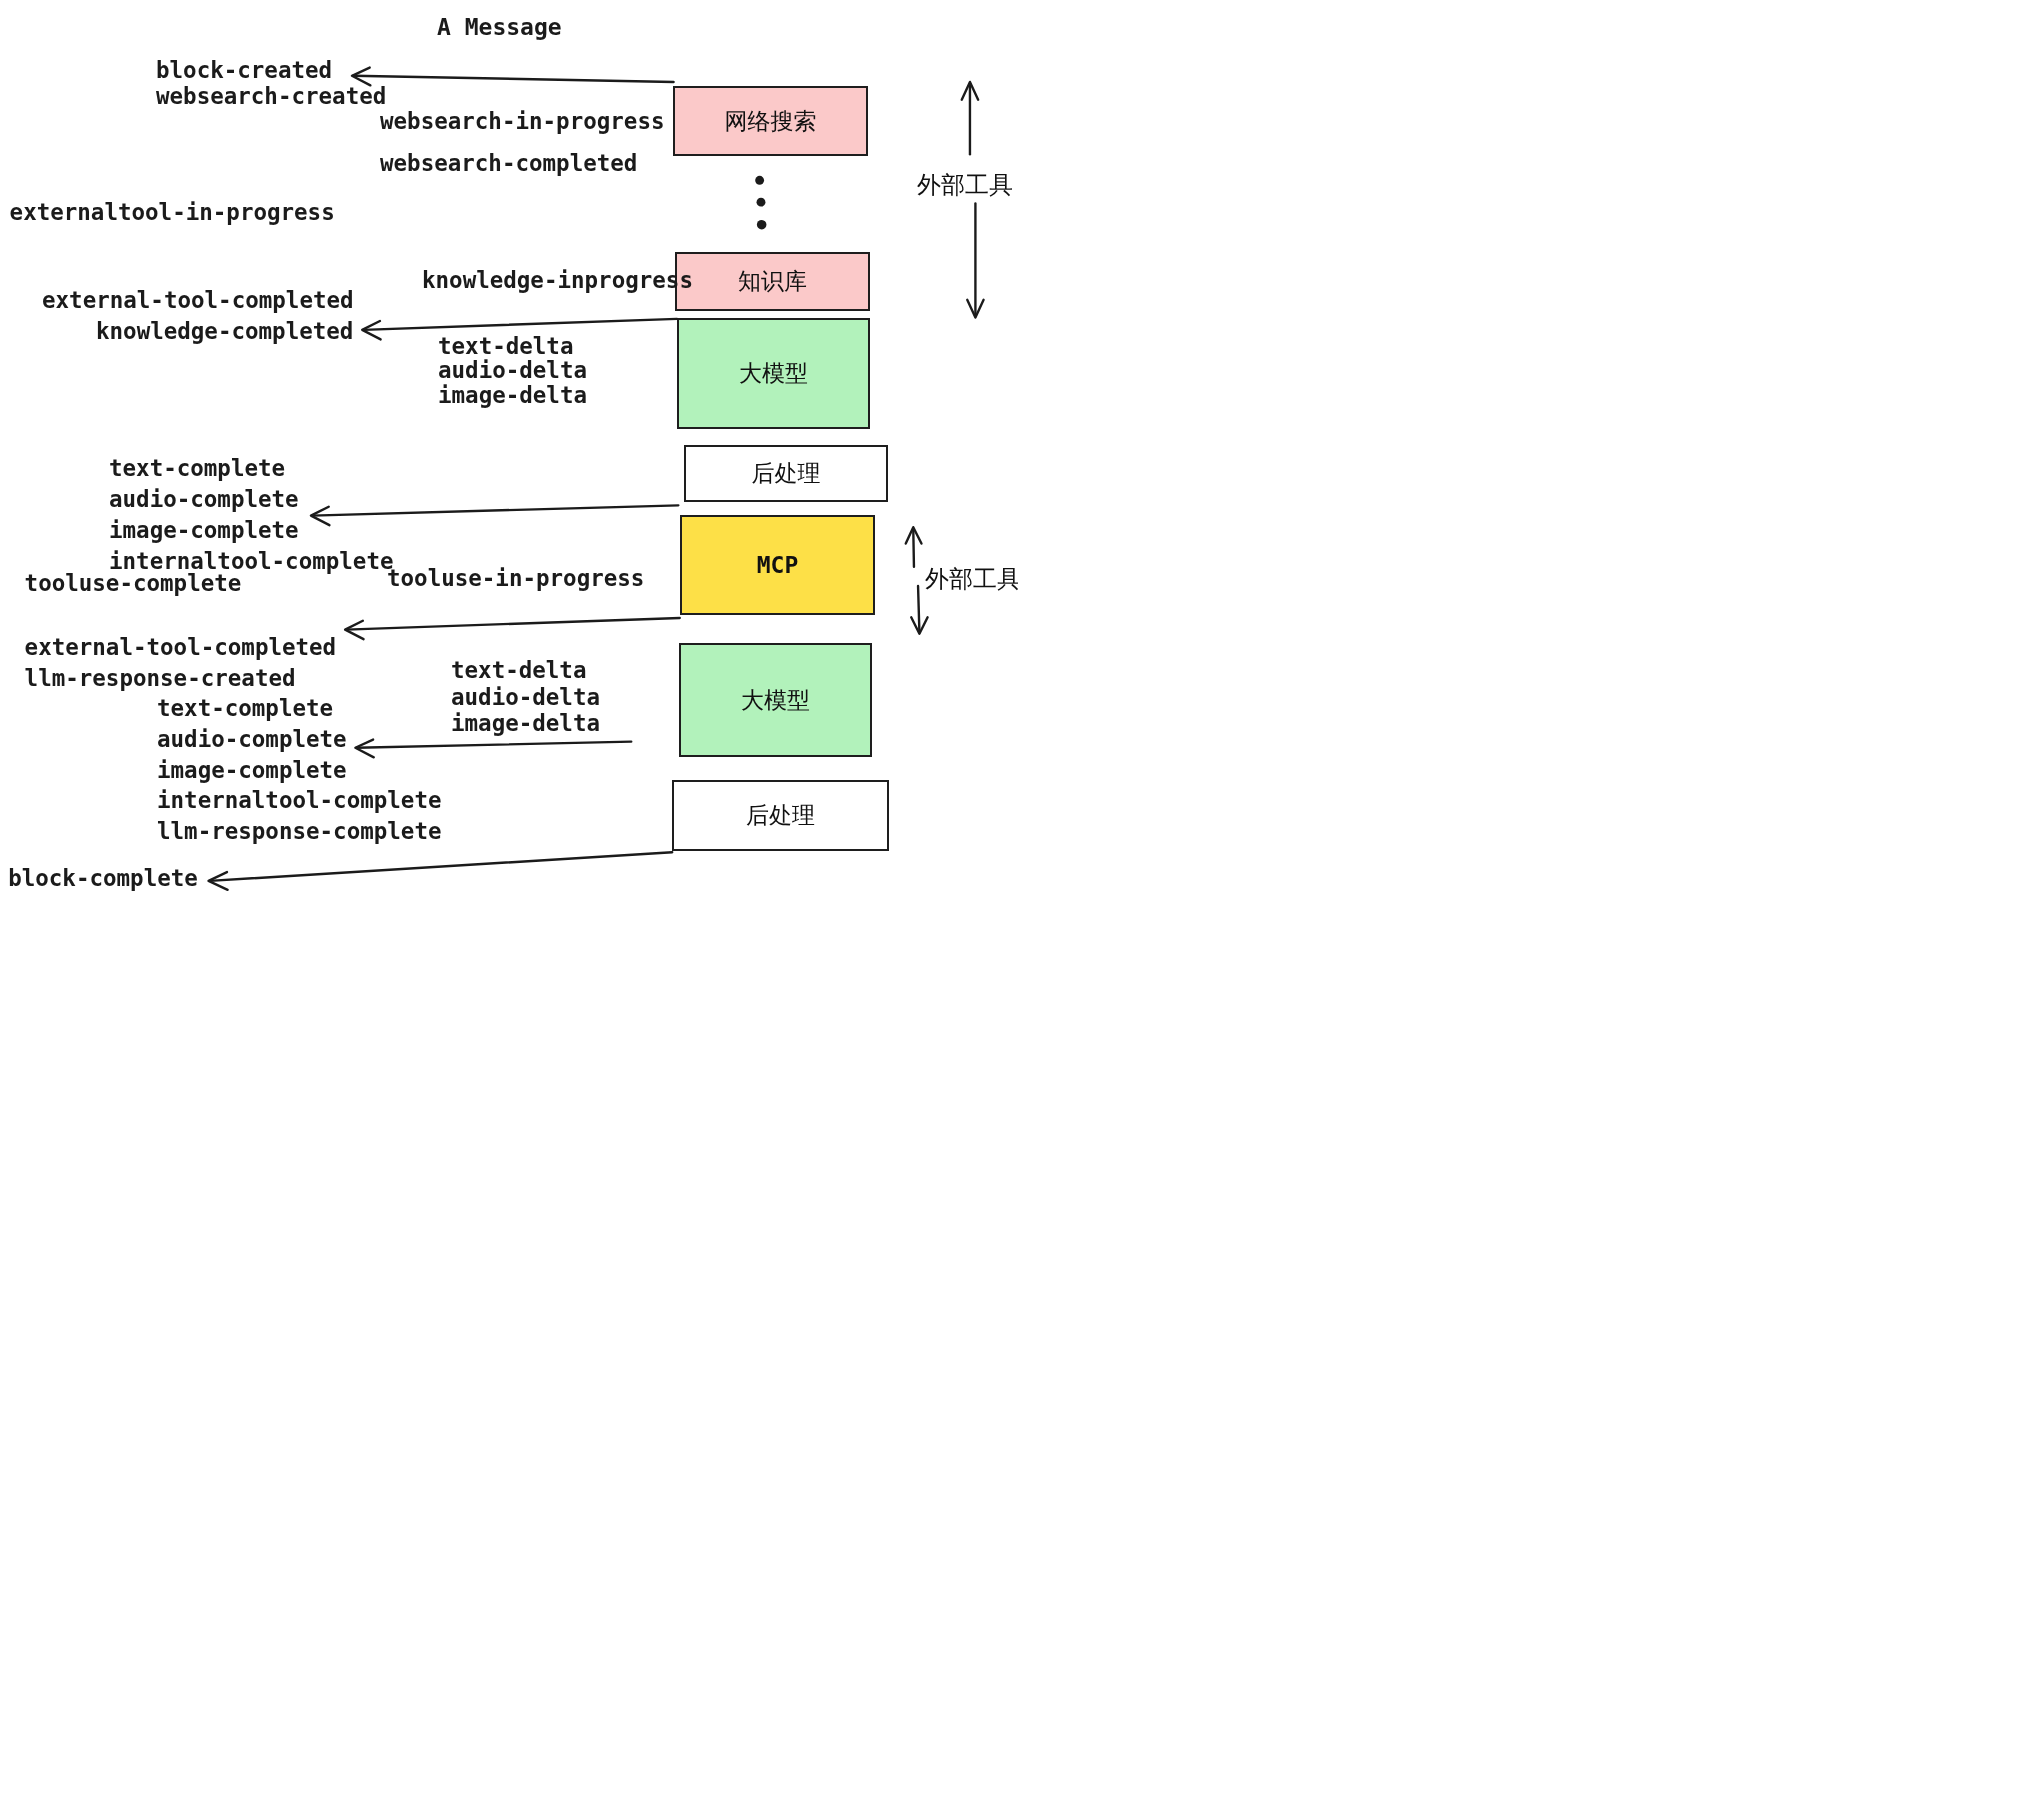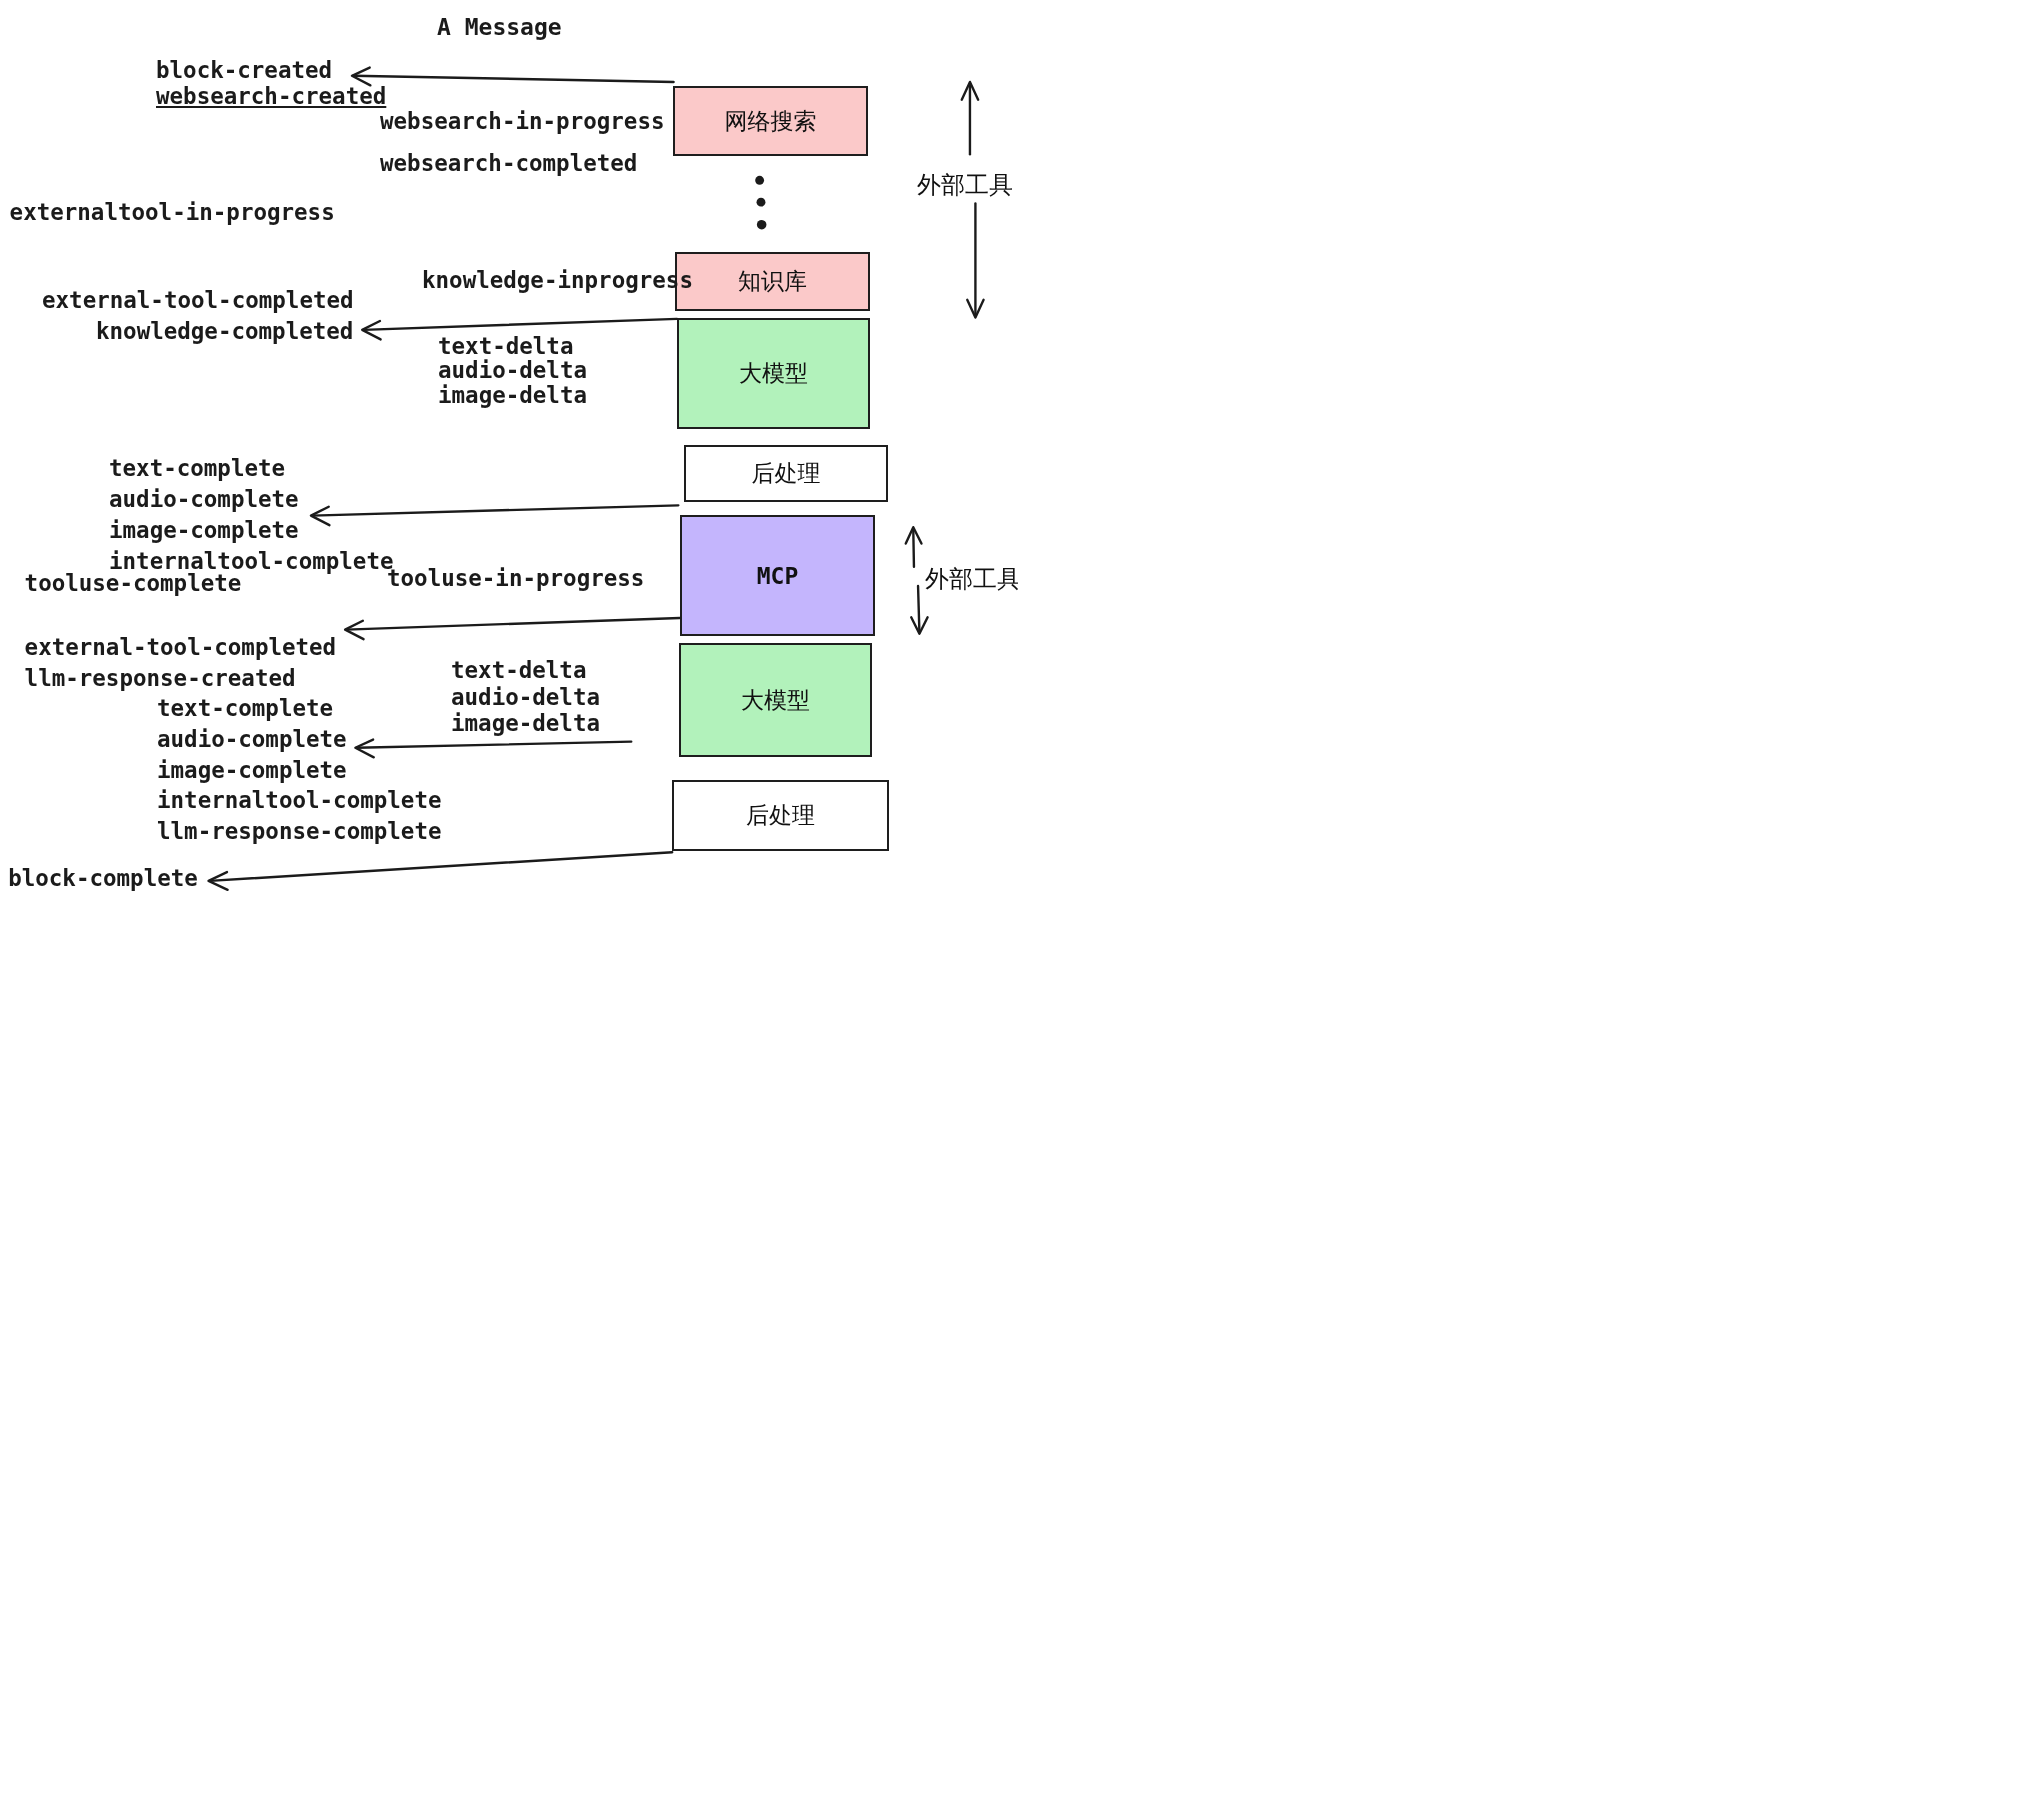--- a/index.html
+++ b/index.html
@@ -32,32 +32,32 @@
   </div>
   <div class="box pink" style="left: 675px; top: 252px; width: 195px; height: 59px; background-color: rgb(251, 201, 201);">
     <span class="cjk">知识库</span>
   </div>
   <div class="box green" style="left: 677px; top: 318px; width: 193px; height: 111px; background-color: rgb(178, 242, 187);">
     <span class="cjk">大模型</span>
   </div>
   <div class="box white" style="left: 684px; top: 445px; width: 204px; height: 57px; background-color: rgb(255, 255, 255);">
     <span class="cjk">后处理</span>
   </div>
-  <div class="box yellow" style="left: 680px; top: 515px; width: 195px; height: 121px; background-color: #c4b5fd;">
+  <div class="box yellow" style="left: 680px; top: 515px; width: 195px; height: 100px; background-color: #fde047;">
     <span class="latin">MCP</span>
   </div>
   <div class="box green" style="left: 679px; top: 643px; width: 193px; height: 114px; background-color: rgb(178, 242, 187);">
     <span class="cjk">大模型</span>
   </div>
   <div class="box white" style="left: 672px; top: 780px; width: 217px; height: 71px; background-color: rgb(255, 255, 255);">
     <span class="cjk">后处理</span>
   </div>
 
   <div class="ev" style="left:156px;top:57px;">block-created</div>
-  <div class="ev" style="left:156px;top:83px;text-decoration:underline;">websearch-created</div>
+  <div class="ev" style="left:156px;top:83px;">websearch-created</div>
   <div class="ev" style="left:380px;top:108px;">websearch-in-progress</div>
   <div class="ev" style="left:380px;top:150px;">websearch-completed</div>
   <div class="ev" style="left:9.6px;top:199px;">externaltool-in-progress</div>
   <div class="ev" style="left:380px;top:267px;margin-left:42px;">knowledge-inprogress</div>
   <div class="ev" style="left:42px;top:287px;">external-tool-completed</div>
   <div class="ev" style="left:96px;top:318px;">knowledge-completed</div>
   <div class="ev" style="left:438px;top:333px;">text-delta</div>
   <div class="ev" style="left:438px;top:357px;">audio-delta</div>
   <div class="ev" style="left:438px;top:382px;">image-delta</div>
   <div class="ev" style="left:109px;top:455px;">text-complete</div>

